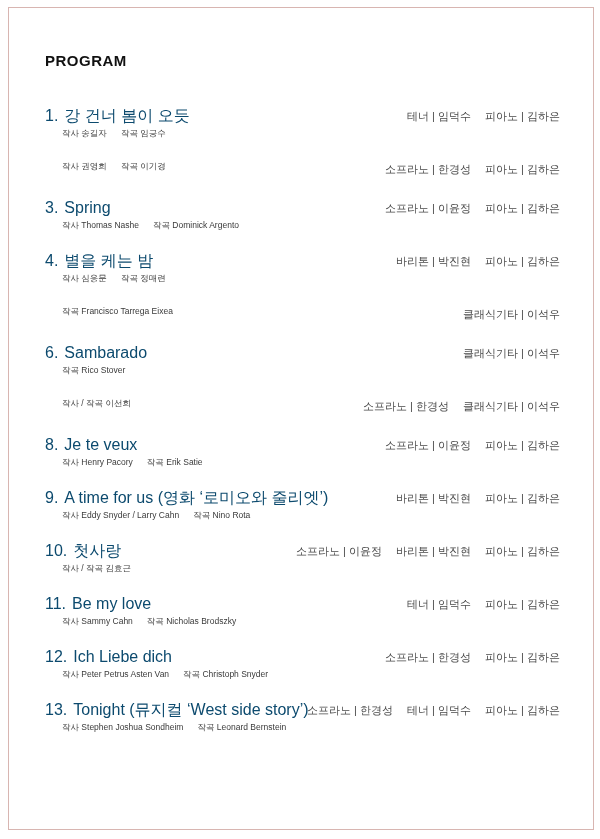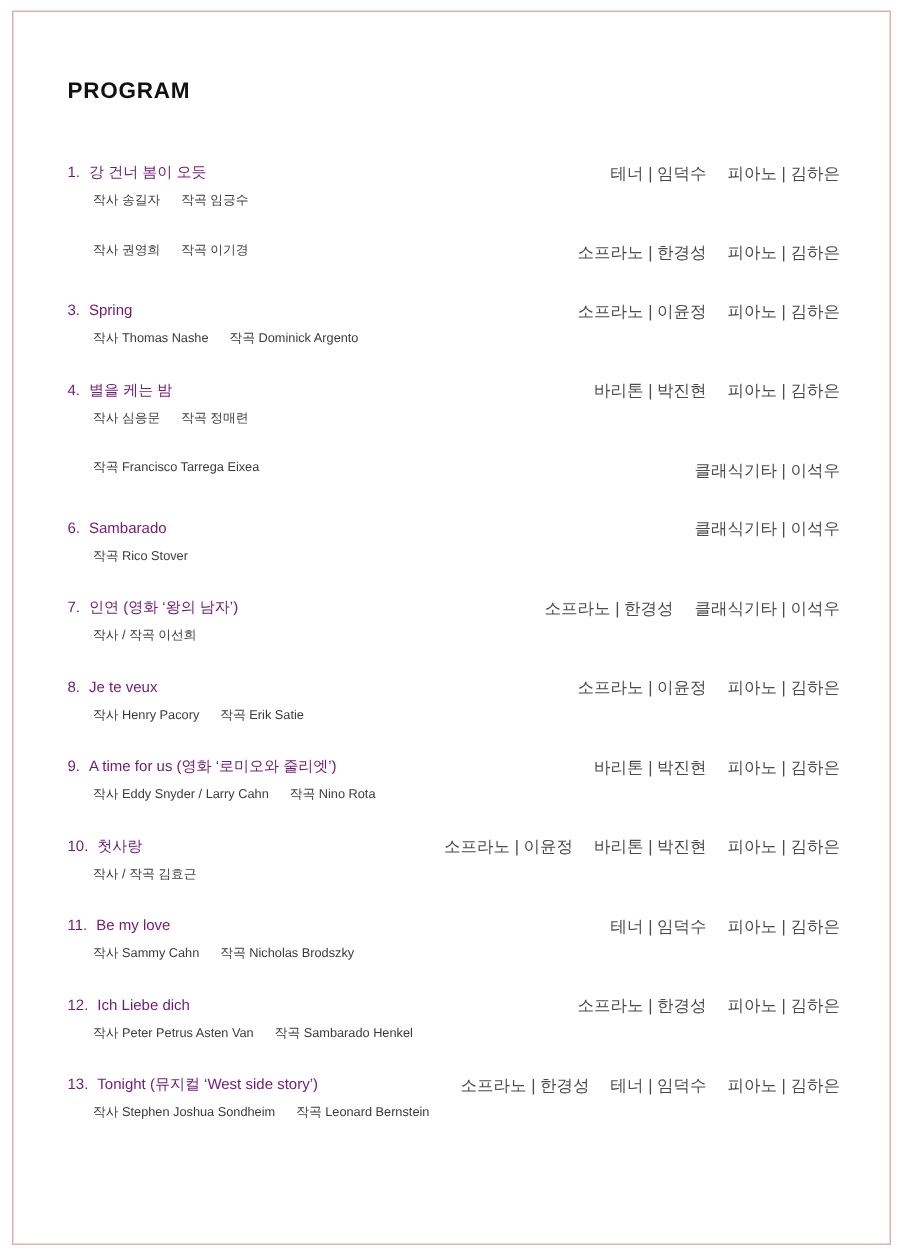--- a/index.html
+++ b/index.html
@@ -29,22 +29,22 @@
     margin:0 0 37px 0;
   }
   .row{
     display:flex;
     align-items:flex-start;
     justify-content:space-between;
     margin-bottom:19px;
   }
   .left{min-width:0;}
   .title-line{
-    font-size:10px;
-    color:#701a75;
+    font-size:16px;
+    color:#0c4a6e;
     line-height:20px;
     white-space:nowrap;
   }
   .num{margin-right:6px;}
   .credits{
     margin:1px 0 0 17px;
     font-size:8.5px;
     color:#3a3a3a;
     line-height:13px;
     white-space:nowrap;
@@ -119,23 +119,20 @@
       <div class="title-line">
         <span class="num">6.</span><span class="title">Sambarado</span>
       </div>
       <div class="credits"><span class="credit">작곡  Rico Stover</span></div>
     </div>
     <div class="performers"><span class="pair">클래식기타 | 이석우</span></div>
   </div>
 
   <div class="row">
     <div class="left">
-      <div class="title-line">
-        <span class="num">7.</span><span class="title">인연 (영화 ‘왕의 남자’)</span>
-      </div>
       <div class="credits"><span class="credit">작사 / 작곡  이선희</span></div>
     </div>
     <div class="performers"><span class="pair">소프라노 | 한경성</span><span class="pair">클래식기타 | 이석우</span></div>
   </div>
 
   <div class="row">
     <div class="left">
       <div class="title-line">
         <span class="num">8.</span><span class="title">Je te veux</span>
       </div>
@@ -172,21 +169,21 @@
       <div class="credits"><span class="credit">작사 Sammy Cahn</span><span class="credit">작곡 Nicholas Brodszky</span></div>
     </div>
     <div class="performers"><span class="pair">테너 | 임덕수</span><span class="pair">피아노 | 김하은</span></div>
   </div>
 
   <div class="row">
     <div class="left">
       <div class="title-line">
         <span class="num">12.</span><span class="title">Ich Liebe dich</span>
       </div>
-      <div class="credits"><span class="credit">작사 Peter Petrus Asten Van</span><span class="credit">작곡 Sambarado Henkel</span></div>
+      <div class="credits"><span class="credit">작사 Peter Petrus Asten Van</span><span class="credit">작곡 Christoph Snyder</span></div>
     </div>
     <div class="performers"><span class="pair">소프라노 | 한경성</span><span class="pair">피아노 | 김하은</span></div>
   </div>
 
   <div class="row">
     <div class="left">
       <div class="title-line">
         <span class="num">13.</span><span class="title">Tonight (뮤지컬 ‘West side story’)</span>
       </div>
       <div class="credits"><span class="credit">작사 Stephen Joshua Sondheim</span><span class="credit">작곡 Leonard Bernstein</span></div>

